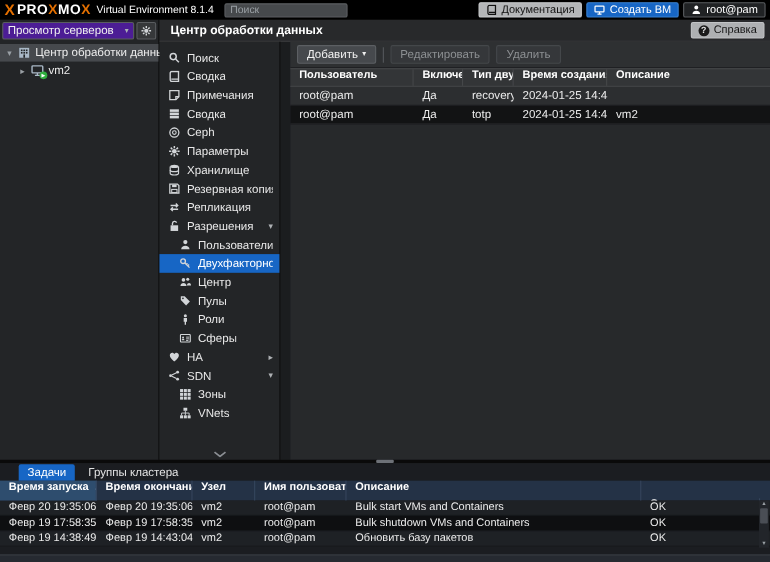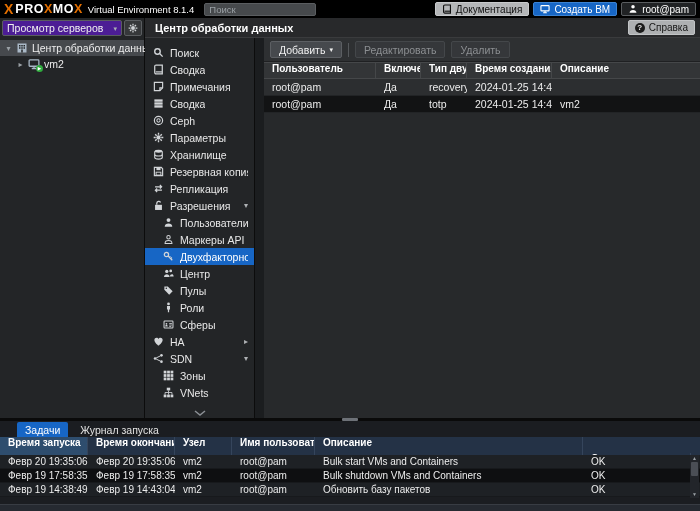--- a/index.html
+++ b/index.html
@@ -320,29 +320,20 @@
         </div>
         <div class="nav-item ind">
           <span class="nicon">
             <svg viewBox="0 0 16 16" fill="currentColor">
               <circle cx="8" cy="4.5" r="2.8"></circle>
               <path d="M2.5 14c0-3 2.5-4.6 5.5-4.6s5.5 1.6 5.5 4.6z"></path>
             </svg>
           </span>
           <span class="nlabel">Пользователи</span>
         </div>
-        <div class="nav-item ind">
-          <span class="nicon">
-            <svg viewBox="0 0 16 16">
-              <circle cx="8" cy="4.7" r="2.5" stroke="currentColor" fill="none" stroke-width="1.5"></circle>
-              <path d="M3 13.8c0-2.7 2.2-4.2 5-4.2s5 1.5 5 4.2z" stroke="currentColor" fill="none" stroke-width="1.5"></path>
-            </svg>
-          </span>
-          <span class="nlabel">Маркеры API</span>
-        </div>
         <div class="nav-item ind selected">
           <span class="nicon">
             <svg viewBox="0 0 16 16">
               <circle cx="5" cy="5" r="3.1" stroke="currentColor" fill="none" stroke-width="1.8"></circle>
               <path d="M7.4 7.4L13.5 13.5M11.2 11.2l1.7-1.7M9.3 9.3l1.5-1.5" stroke="currentColor" fill="none" stroke-width="1.8"></path>
             </svg>
           </span>
           <span class="nlabel">Двухфакторность</span>
         </div>
         <div class="nav-item ind">
@@ -494,21 +485,21 @@
   <div id="splitter">
     <div class="handle"></div>
   </div>
 
   <div id="bottompanel">
     <div id="tabbar">
         <div class="tab active">
           <span>Задачи</span>
         </div>
         <div class="tab">
-          <span>Журнал запуска</span>
+          <span>Группы кластера</span>
         </div>
       </div>
     <div id="bottomtable" class="grid">
         <div class="hrow">
           <div class="hcell sorted" style="width: 88px; flex: 0 0 88px;">
             <span>Время запуска</span>
             <span class="sortglyph">↓</span>
           </div>
           <div class="hcell" style="width: 87px; flex: 0 0 87px;">
             <span>Время окончания</span>

